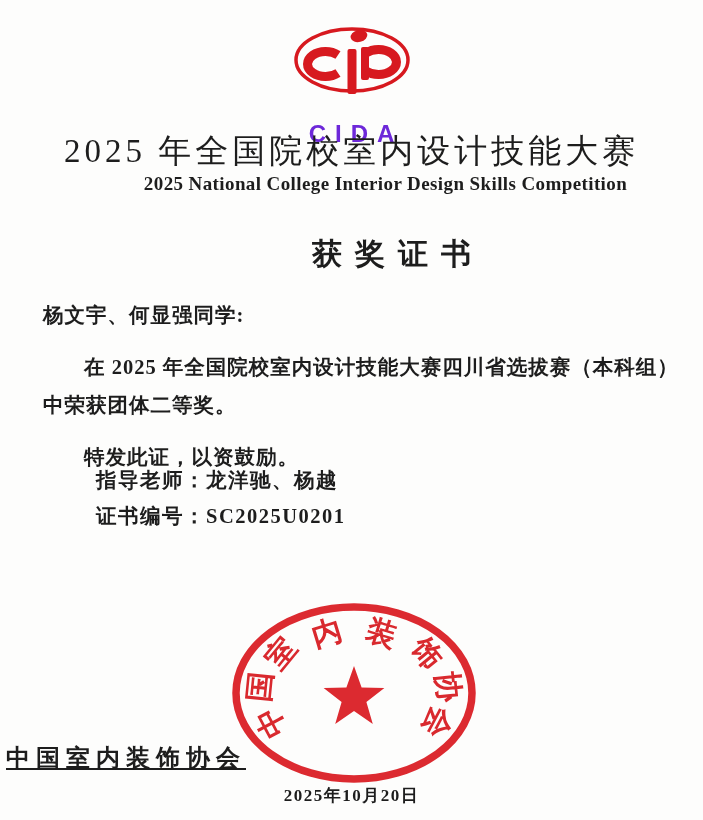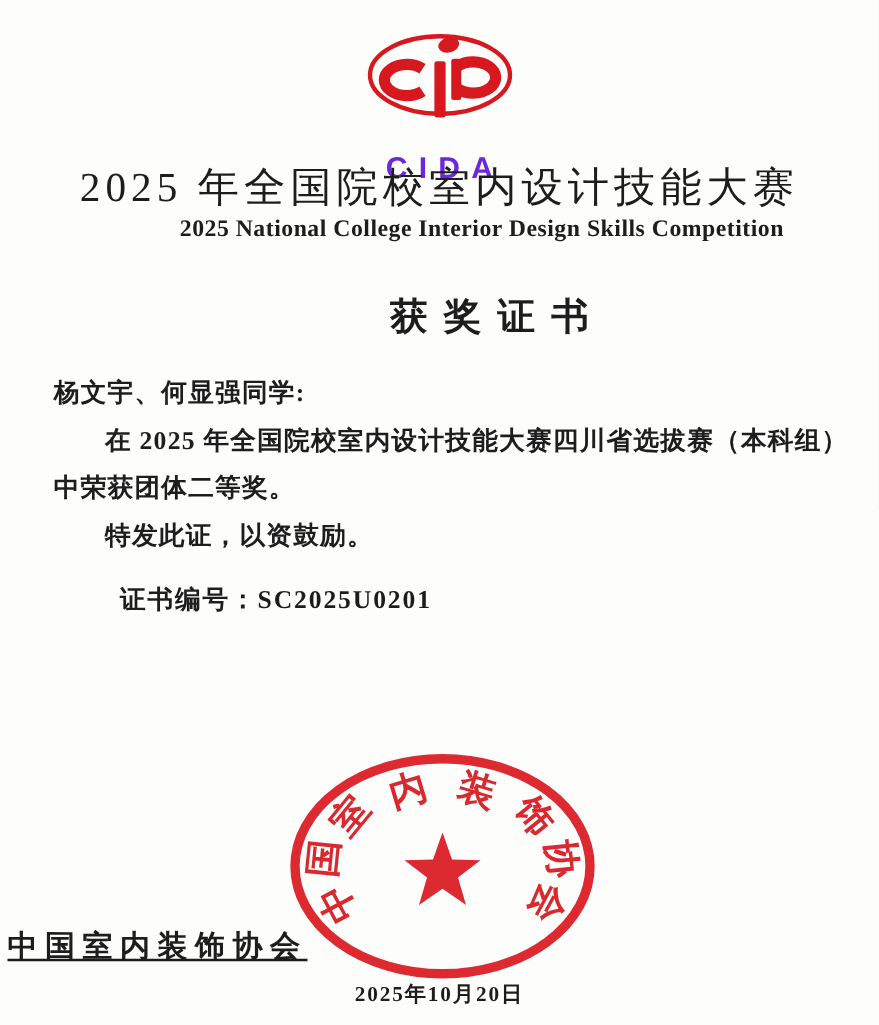--- a/index.html
+++ b/index.html
@@ -79,21 +79,21 @@
     position: absolute;
     top: 296px;
     left: 43px;
     right: 43px;
     font-size: 20.5px;
     font-weight: 700;
     line-height: 38px;
     letter-spacing: 1px;
   }
   .body-line { height: 38px; white-space: nowrap; }
-  .body-line.indent { text-indent: 2em; }
+  .body-line.indent { text-indent: 2em; margin-top: 14px; }
 
   .details {
     position: absolute;
     top: 462px;
     left: 96px;
     font-size: 20.5px;
     font-weight: 700;
     letter-spacing: 1.5px;
   }
   .detail-row { height: 36px; line-height: 36px; white-space: nowrap; }
@@ -173,20 +173,23 @@
   <div class="cert-type">获奖证书</div>
 
   <div class="body-text">
     <div class="body-line">杨文宇、何显强同学:</div>
     <div class="body-line indent">在 2025 年全国院校室内设计技能大赛四川省选拔赛（本科组）</div>
     <div class="body-line">中荣获团体二等奖。</div>
     <div class="body-line indent">特发此证，以资鼓励。</div>
   </div>
 
   <div class="details">
+    <div class="detail-row">
+      <span>指导老师：</span><span>龙洋驰、杨越</span>
+    </div>
     <div class="detail-row">
       <span>证书编号：</span><span>SC2025U0201</span>
     </div>
   </div>
 
   <svg class="seal" viewBox="0 0 246 182" aria-hidden="true">
     <ellipse cx="123" cy="91" rx="118" ry="86" fill="none" stroke="#da1b21" stroke-width="7.5"></ellipse>
     <polygon points="123,64 130.6,85.5 153.4,86.1 135.4,100 141.8,121.9 123,109 104.2,121.9 110.6,100 92.6,86.1 115.4,85.5" fill="#da1b21"></polygon>
     <g id="seal-arc-group">
         <text x="39.11997867840192" y="120.5767084555111" transform="rotate(-118 39.11997867840192 120.5767084555111)" class="seal-char">中</text>

